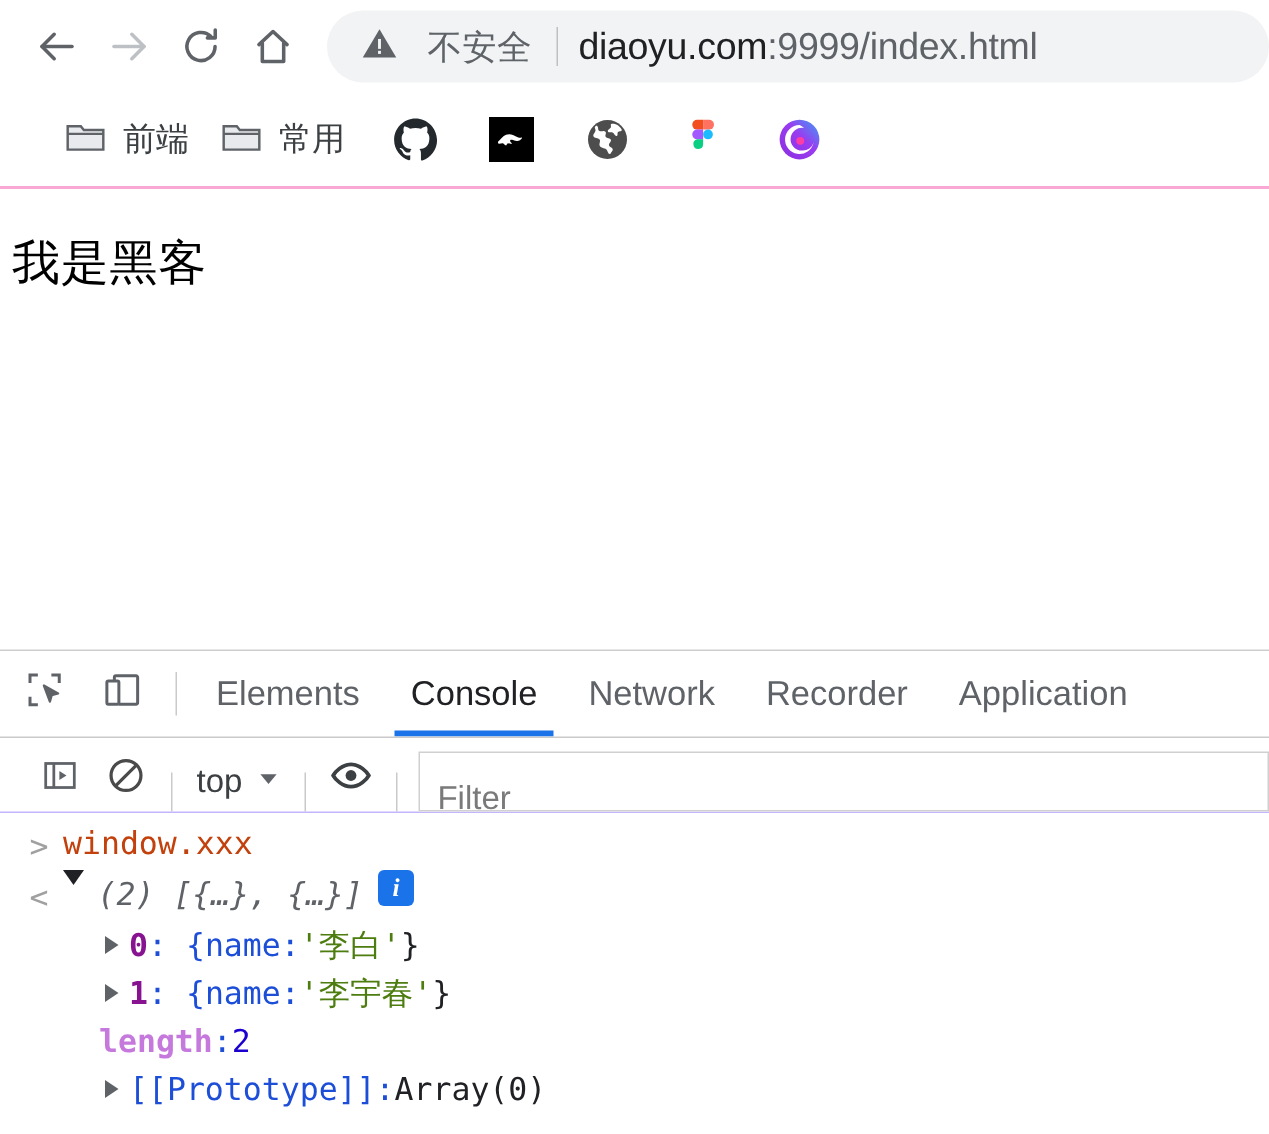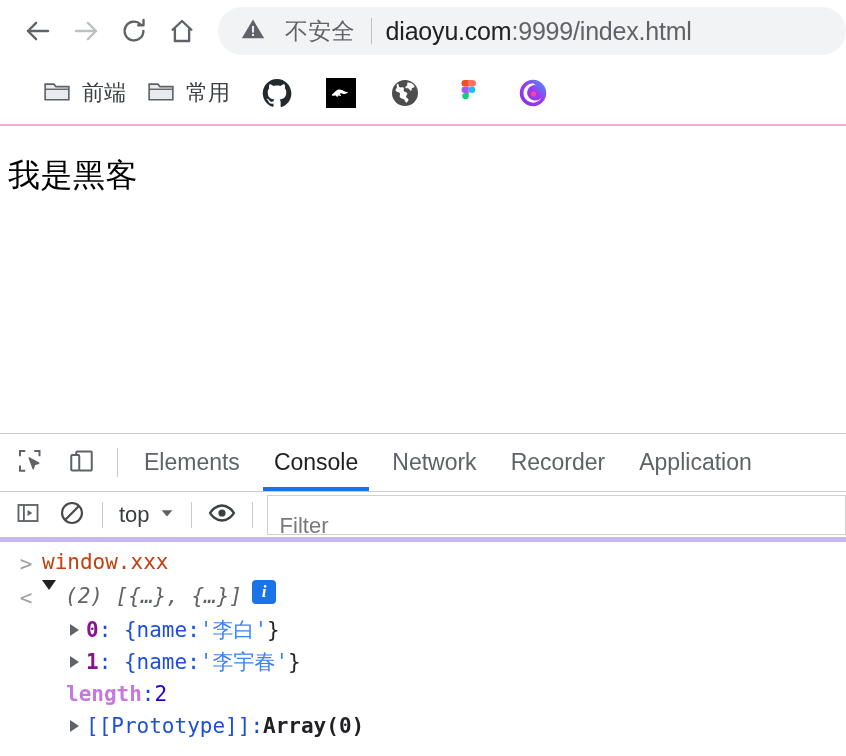--- a/index.html
+++ b/index.html
@@ -177,24 +177,24 @@
     content: "";
     position: absolute;
     left: 6px; right: 6px; bottom: 0;
     height: 4px;
     background: #1a73e8;
   }
 
   .dt-console-toolbar {
     height: 50px;
     display: flex;
-    align-items: center;
-    border-bottom: 5px solid #c4b5fd;
-    background: #ffffff;
-    padding-left: 6px;
+    align-items: flex-end;
+    border-bottom: 1px solid #c4b5fd;
+    background: #ffffff;
+    padding-left: 18px;
     flex: 0 0 auto;
   }
   .ct-btn {
     width: 44px; height: 44px;
     display: flex; align-items: center; justify-content: center;
     cursor: pointer;
     flex: 0 0 auto;
   }
   .ct-vsep {
     width: 1px;
@@ -307,23 +307,23 @@
   .c-child {
     padding-left: 70px;
     display: flex;
     align-items: center;
     min-height: 32px;
     white-space: nowrap;
   }
   .k-index { color: #881391; font-weight: bold; }
   .k-prop  { color: #c679dd; font-weight: bold; }
   .k-grey  { color: #1d4ed8; }
-  .v-str   { color: #3b82f6; }
+  .v-str   { color: #4d7c0f; }
   .v-num   { color: #1c00cf; }
-  .v-plain { color: #202124; font-weight: bold; }
+  .v-plain { color: #202124; }
   .punct   { color: #202124; }
 </style>
 </head>
 <body>
 
 <div class="browser-chrome">
 
   <div class="nav-bar">
 
     <div class="nav-btn">

